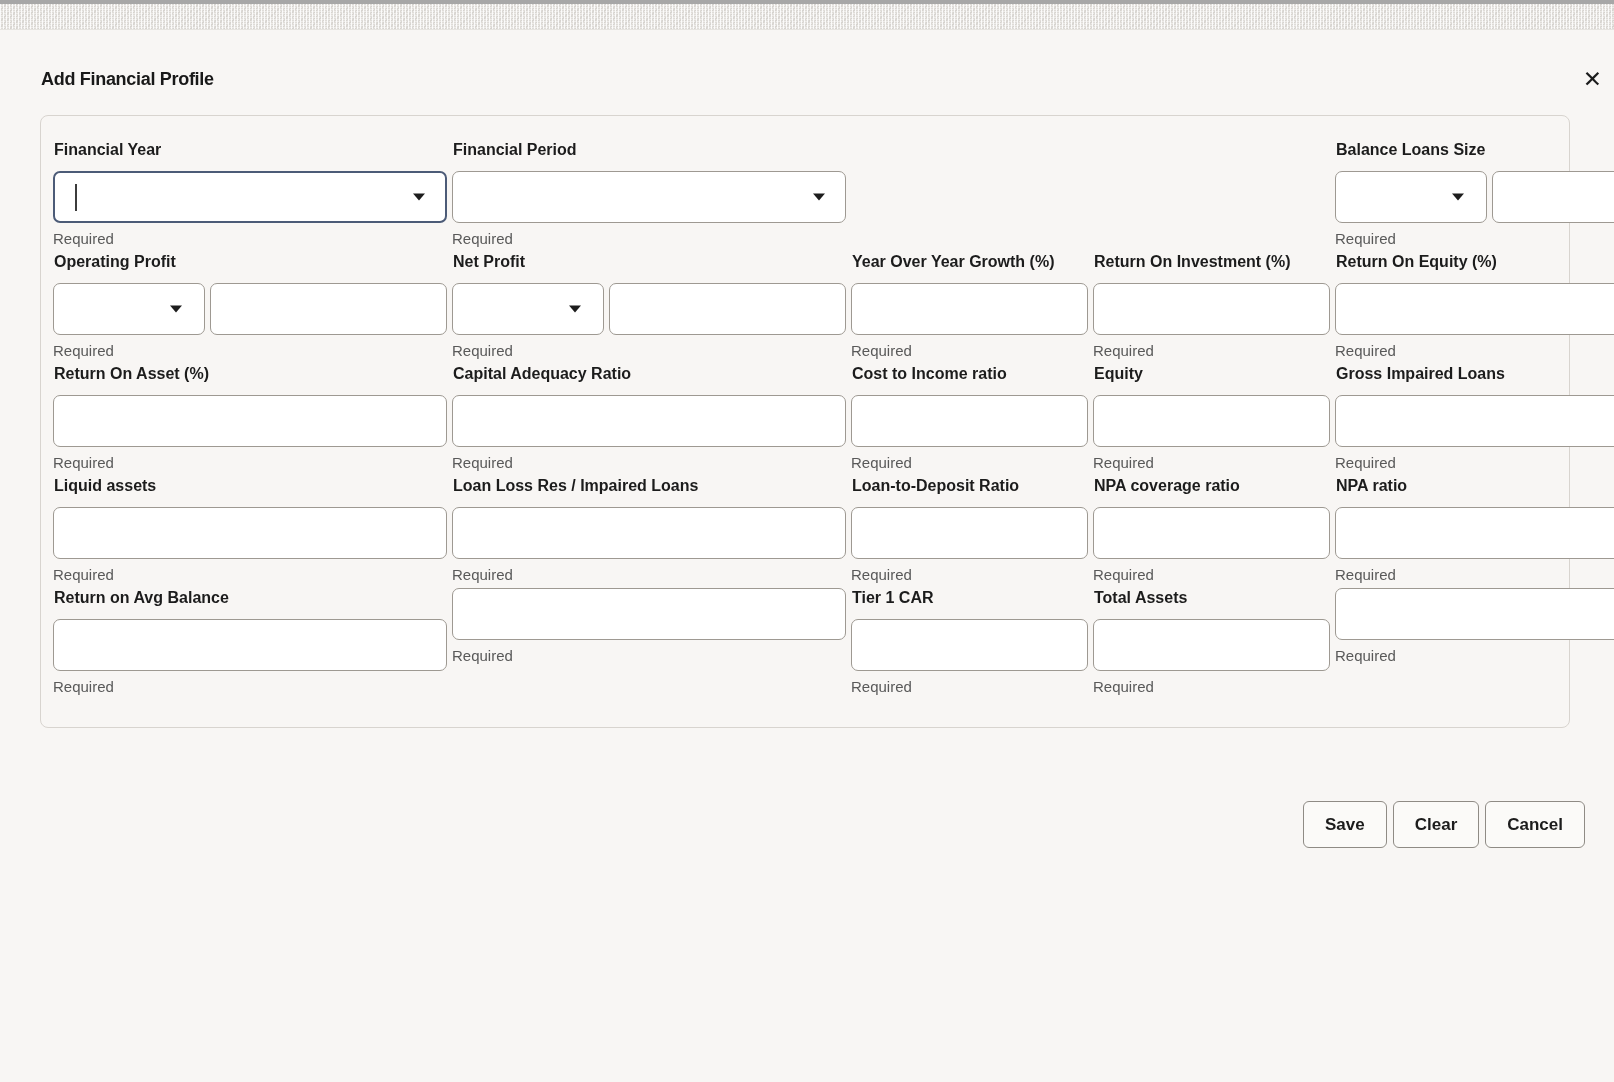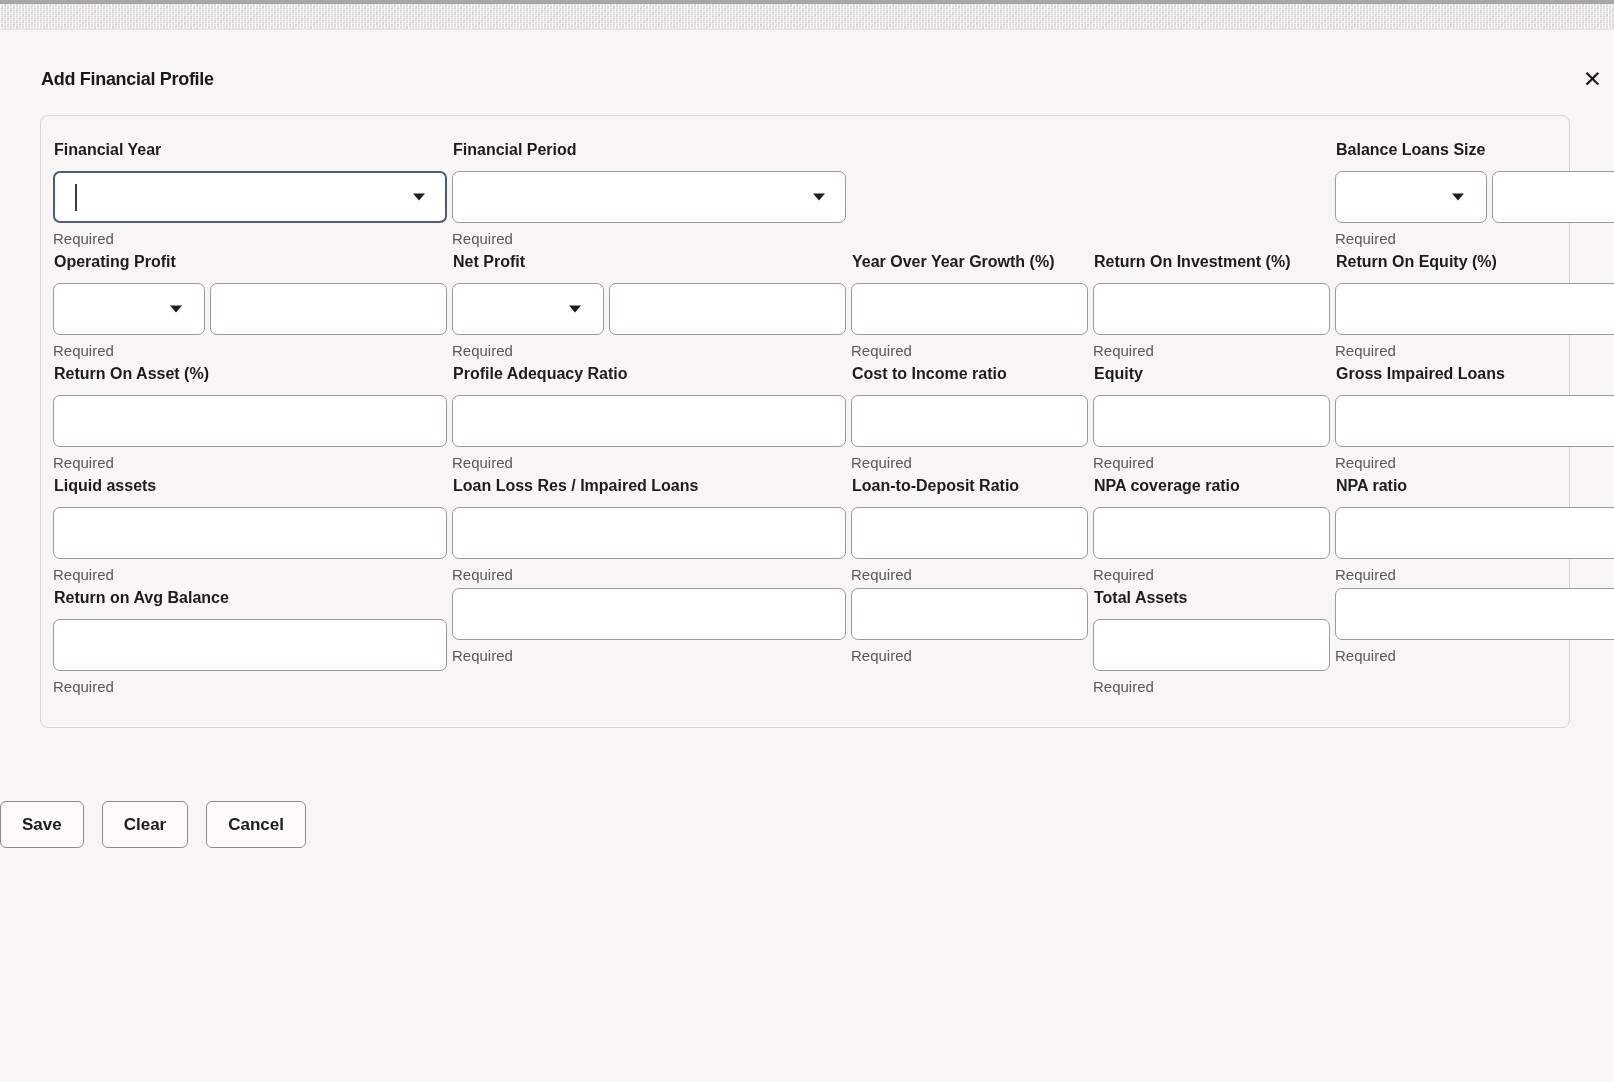--- a/index.html
+++ b/index.html
@@ -76,21 +76,21 @@
   .combo.small .caret { right: 22px; }
   .cursor-bar {
     position: absolute; left: 20px; top: 11px;
     width: 2px; height: 27px; background: #3c3c3c;
   }
   .required {
     margin-top: 8px; font-size: 15px; line-height: 16px;
     color: #595959; 
   }
   .footer {
-    display: flex; justify-content: flex-start; gap: 18px;
+    display: flex; justify-content: flex-end; gap: 6px;
     margin: 73px 29px 0 0;
   }
   .btn {
     height: 47px; padding: 0 21px;
     background: #fbfaf8;
     border: 1px solid #8f8b85; border-radius: 6px;
     font-size: 17px; font-weight: 600; color: #1c1c1c;
     font-family: "Liberation Sans", "DejaVu Sans", sans-serif;
     cursor: pointer;
   }
@@ -180,21 +180,21 @@
           <div class="required">Required</div>
         </div>
         <div class="field">
           <div class="field-label">Return On Asset (%)</div>
           <div class="control-row">
             <input class="text-input" style="">
           </div>
           <div class="required">Required</div>
         </div>
         <div class="field">
-          <div class="field-label">Profile Adequacy Ratio</div>
+          <div class="field-label">Capital Adequacy Ratio</div>
           <div class="control-row">
             <input class="text-input" style="">
           </div>
           <div class="required">Required</div>
         </div>
         <div class="field">
           <div class="field-label">Cost to Income ratio</div>
           <div class="control-row">
             <input class="text-input" style="">
           </div>
@@ -256,20 +256,21 @@
           </div>
           <div class="required">Required</div>
         </div>
         <div class="field">
           <div class="control-row">
             <input class="text-input" style="">
           </div>
           <div class="required">Required</div>
         </div>
         <div class="field">
+          <div class="field-label">Tier 1 CAR</div>
           <div class="control-row">
             <input class="text-input" style="">
           </div>
           <div class="required">Required</div>
         </div>
         <div class="field">
           <div class="field-label">Total Assets</div>
           <div class="control-row">
             <input class="text-input" style="">
           </div>

